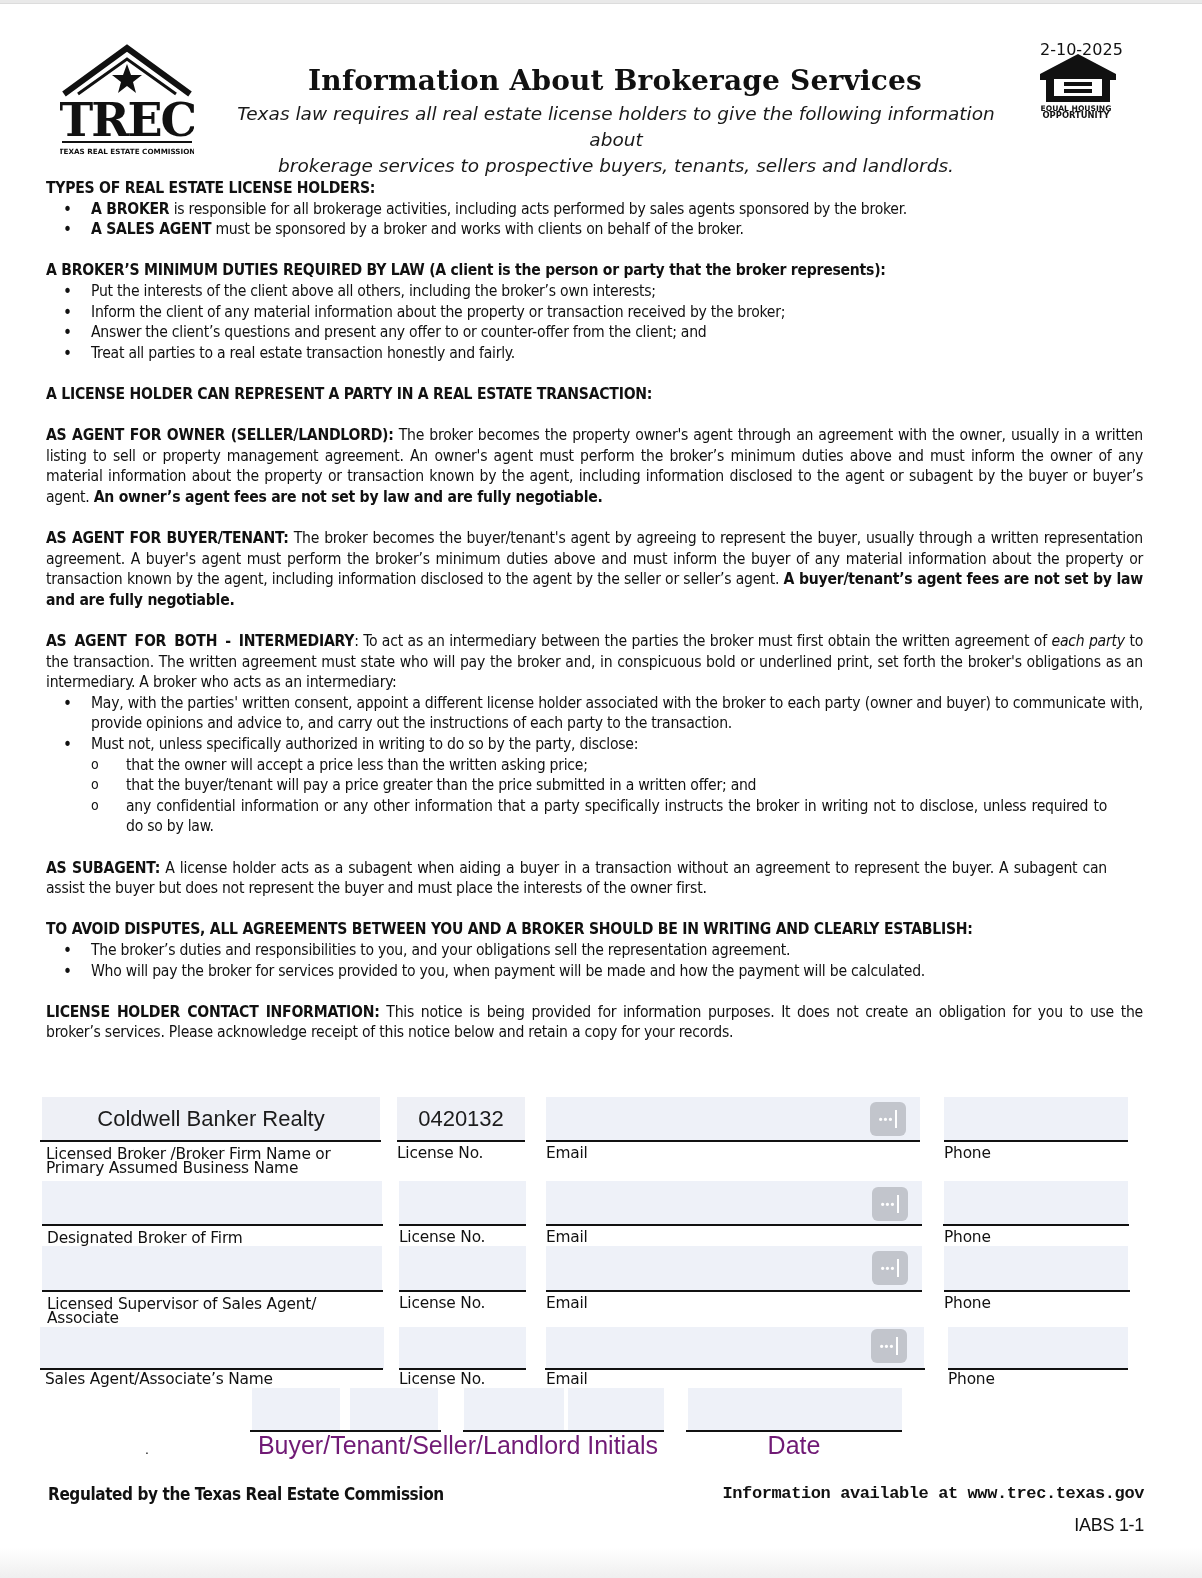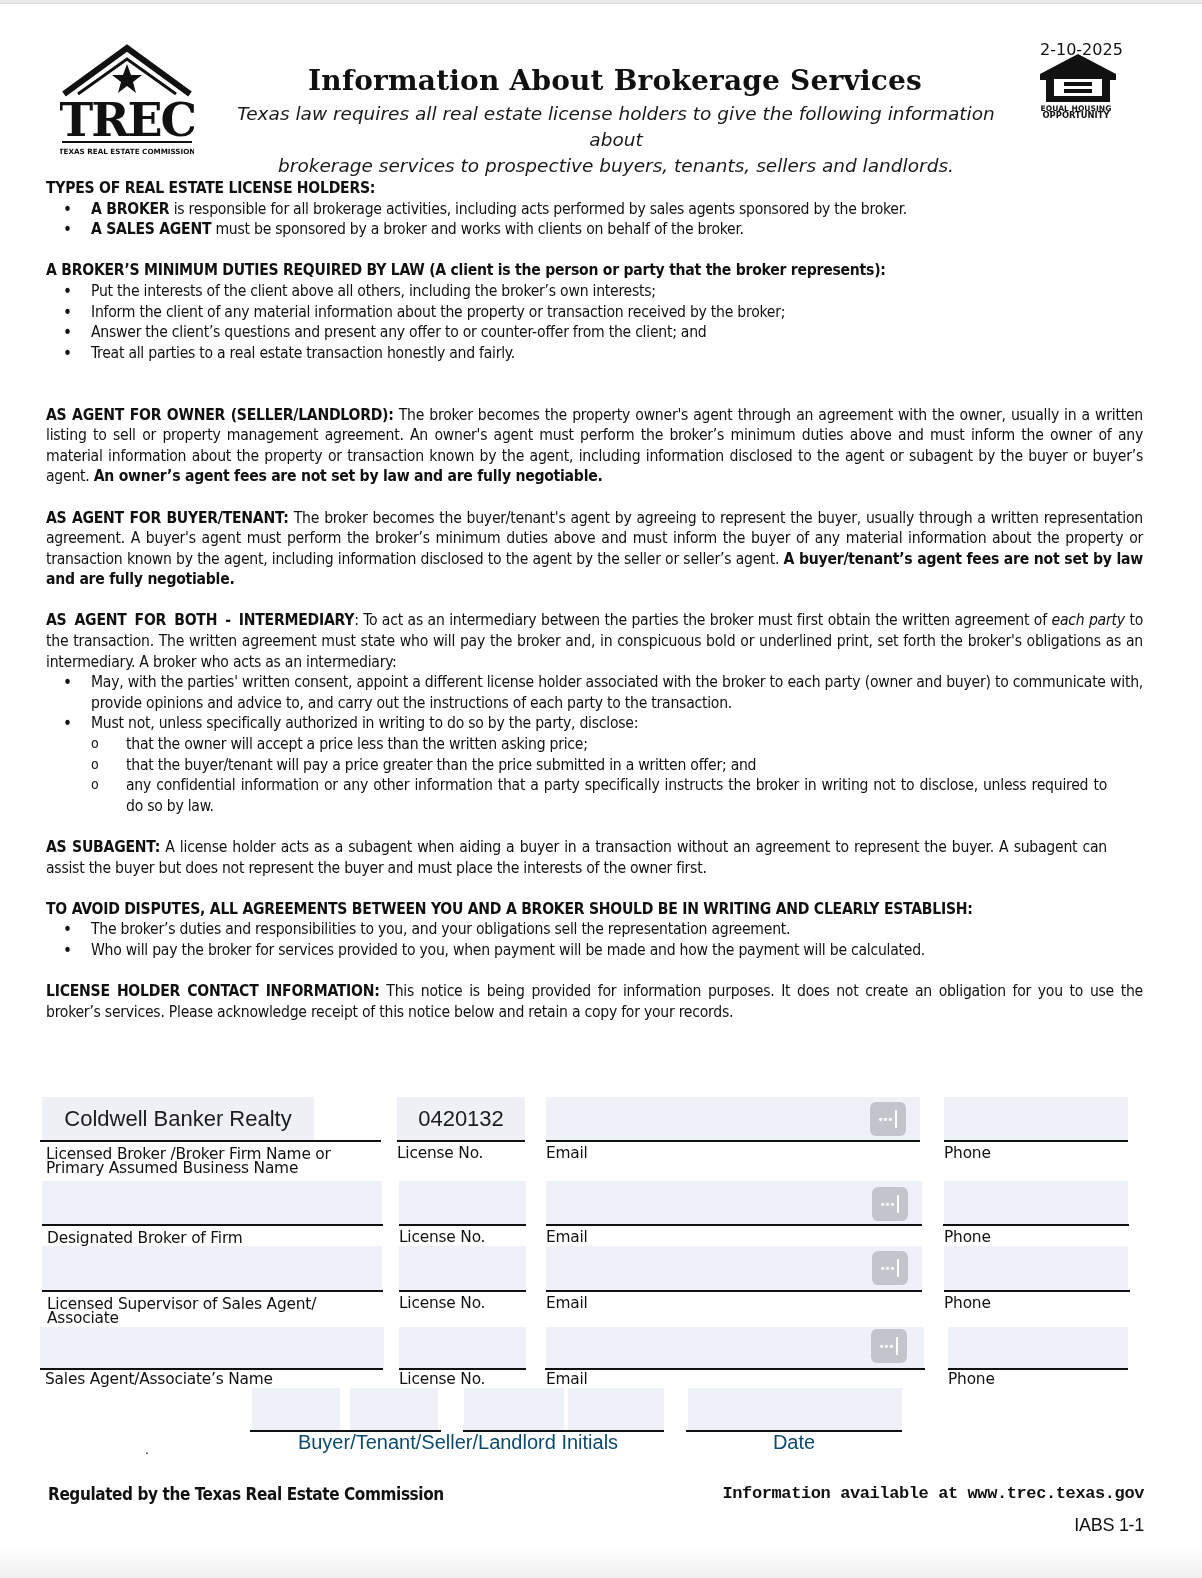--- a/index.html
+++ b/index.html
@@ -33,21 +33,21 @@
   
   .field { position: absolute; background: #eef1f8; }
   .field.filled { background: #eef0f6; font-family: "Liberation Sans", sans-serif; font-size: 22px; color: #1c1c1c; display: flex; align-items: center; justify-content: center; }
   .uline { position: absolute; height: 2px; background: #111; }
   .flabel { position: absolute; font-family: "DejaVu Sans", sans-serif; font-size: 15.4px; line-height: 14px; color: #111; letter-spacing: -0.2px; }
   .flabel.center { text-align: left; }
   .pwbtn { position: absolute; width: 36px; height: 34px; background: #c2c5cc; border-radius: 6px; display: flex; align-items: center; justify-content: center; cursor: pointer; }
   .pwbtn span { color: #fff; font-size: 11px; letter-spacing: 1px; font-weight: bold; }
   .pwbtn i { display: inline-block; width: 2px; height: 18px; background: #fff; margin-left: 2px; }
 
-  .init-label { position: absolute; font-family: "Liberation Sans", sans-serif; font-size: 20px; color: #0c4a6e; }
+  .init-label { position: absolute; font-family: "Liberation Sans", sans-serif; font-size: 25px; color: #701a75; }
   .footer-left { position: absolute; left: 48px; top: 1484px; font-family: "DejaVu Sans Condensed", "DejaVu Sans", sans-serif; font-weight: bold; font-size: 17px; letter-spacing: -0.4px; }
   .footer-right { position: absolute; right: 58px; top: 1484px; font-family: Liberation Mono, monospace; font-weight: bold; font-size: 17px; letter-spacing: -0.4px; }
   .form-code { position: absolute; right: 58px; top: 1515px; font-family: "Liberation Sans", sans-serif; font-size: 18px; letter-spacing: -0.3px; }
   .dot-mark { position: absolute; left: 145px; top: 1441px; font-size: 14px; }
   .bottom-shade { position: absolute; left: 0; top: 1548px; width: 1202px; height: 30px; background: linear-gradient(#ffffff, #efefef); }
 </style>
 </head>
 <body>
 
 <div class="topline"></div>
@@ -91,20 +91,21 @@
 
   <div class="h">A BROKER’S MINIMUM DUTIES REQUIRED BY LAW (A client is the person or party that the broker represents):</div>
   <ul class="bul">
     <li>Put the interests of the client above all others, including the broker’s own interests;</li>
     <li>Inform the client of any material information  about the property or transaction received by the broker;</li>
     <li>Answer the client’s questions and present any offer to or counter-offer from the client; and</li>
     <li>Treat all parties to a real estate transaction honestly and fairly.</li>
   </ul>
   <div class="gap"></div>
 
+  <div class="h">A LICENSE HOLDER CAN REPRESENT A PARTY IN A REAL ESTATE TRANSACTION:</div>
   <div class="gap"></div>
 
   <p><b>AS AGENT FOR OWNER (SELLER/LANDLORD):</b><span>  The broker becomes the property owner's agent through an agreement with the owner, usually in a written listing to sell or property management agreement. An owner's agent must perform the broker’s minimum duties above and must inform the owner of any material information about the property or transaction known by the agent, including information disclosed to the agent or subagent by the buyer or buyer’s agent. </span><b>An owner’s agent fees are not set by law and are fully negotiable.</b></p>
   <div class="gap"></div>
 
   <p><b>AS AGENT FOR BUYER/TENANT:</b><span>  The broker becomes the buyer/tenant's agent by agreeing to represent the buyer, usually through a written representation agreement. A buyer's agent must perform the broker’s minimum duties above and must inform the buyer of any material information about the property or transaction known by the agent, including information disclosed to the agent by the seller or seller’s agent. </span><b>A buyer/tenant’s agent fees are not set by law and are fully negotiable.</b></p>
   <div class="gap"></div>
 
   <p><b style="word-spacing:3px">AS AGENT FOR BOTH - INTERMEDIARY</b><span>:  To act as an intermediary between the parties the broker must first obtain the written agreement of </span><i>each party</i><span> to the transaction. The written agreement must state who will pay the broker and, in conspicuous bold or underlined print, set forth the broker's obligations as an intermediary. A broker who acts as an intermediary:</span></p>
   <ul class="bul">
@@ -124,21 +125,21 @@
   <div class="h">TO AVOID DISPUTES, ALL AGREEMENTS BETWEEN YOU AND A BROKER SHOULD BE IN WRITING AND CLEARLY ESTABLISH:</div>
   <ul class="bul">
     <li>The broker’s duties and responsibilities to you, and your obligations sell the representation agreement.</li>
     <li>Who will pay the broker for services provided to you, when payment will be made and how the payment will be calculated.</li>
   </ul>
   <div class="gap"></div>
 
   <p><b>LICENSE HOLDER CONTACT INFORMATION:</b><span> This notice is being provided for information purposes. It does not create an obligation for you to use the broker’s services. Please acknowledge receipt of this notice below and retain a copy for your records.</span></p>
 </div>
 
-<div class="field filled" style="left:42px;top:1097px;width:272px;height:44px">Coldwell Banker Realty</div>
+<div class="field filled" style="left:42px;top:1097px;width:338px;height:44px">Coldwell Banker Realty</div>
 <div class="uline" style="left:40px;top:1140px;width:341px"></div>
 <div class="flabel" style="left:46px;top:1147px">
     <div>Licensed Broker /Broker Firm Name or</div>
     <div>Primary Assumed Business Name</div>
   </div>
 <div class="field filled" style="left:397px;top:1097px;width:128px;height:44px">0420132</div>
 <div class="uline" style="left:397px;top:1140px;width:128px"></div>
 <div class="flabel center" style="left:397px;top:1146px;width:128px">License No.</div>
 <div class="field" style="left:546px;top:1097px;width:374px;height:44px"></div>
 <div class="pwbtn" style="left:870px;top:1102px">

